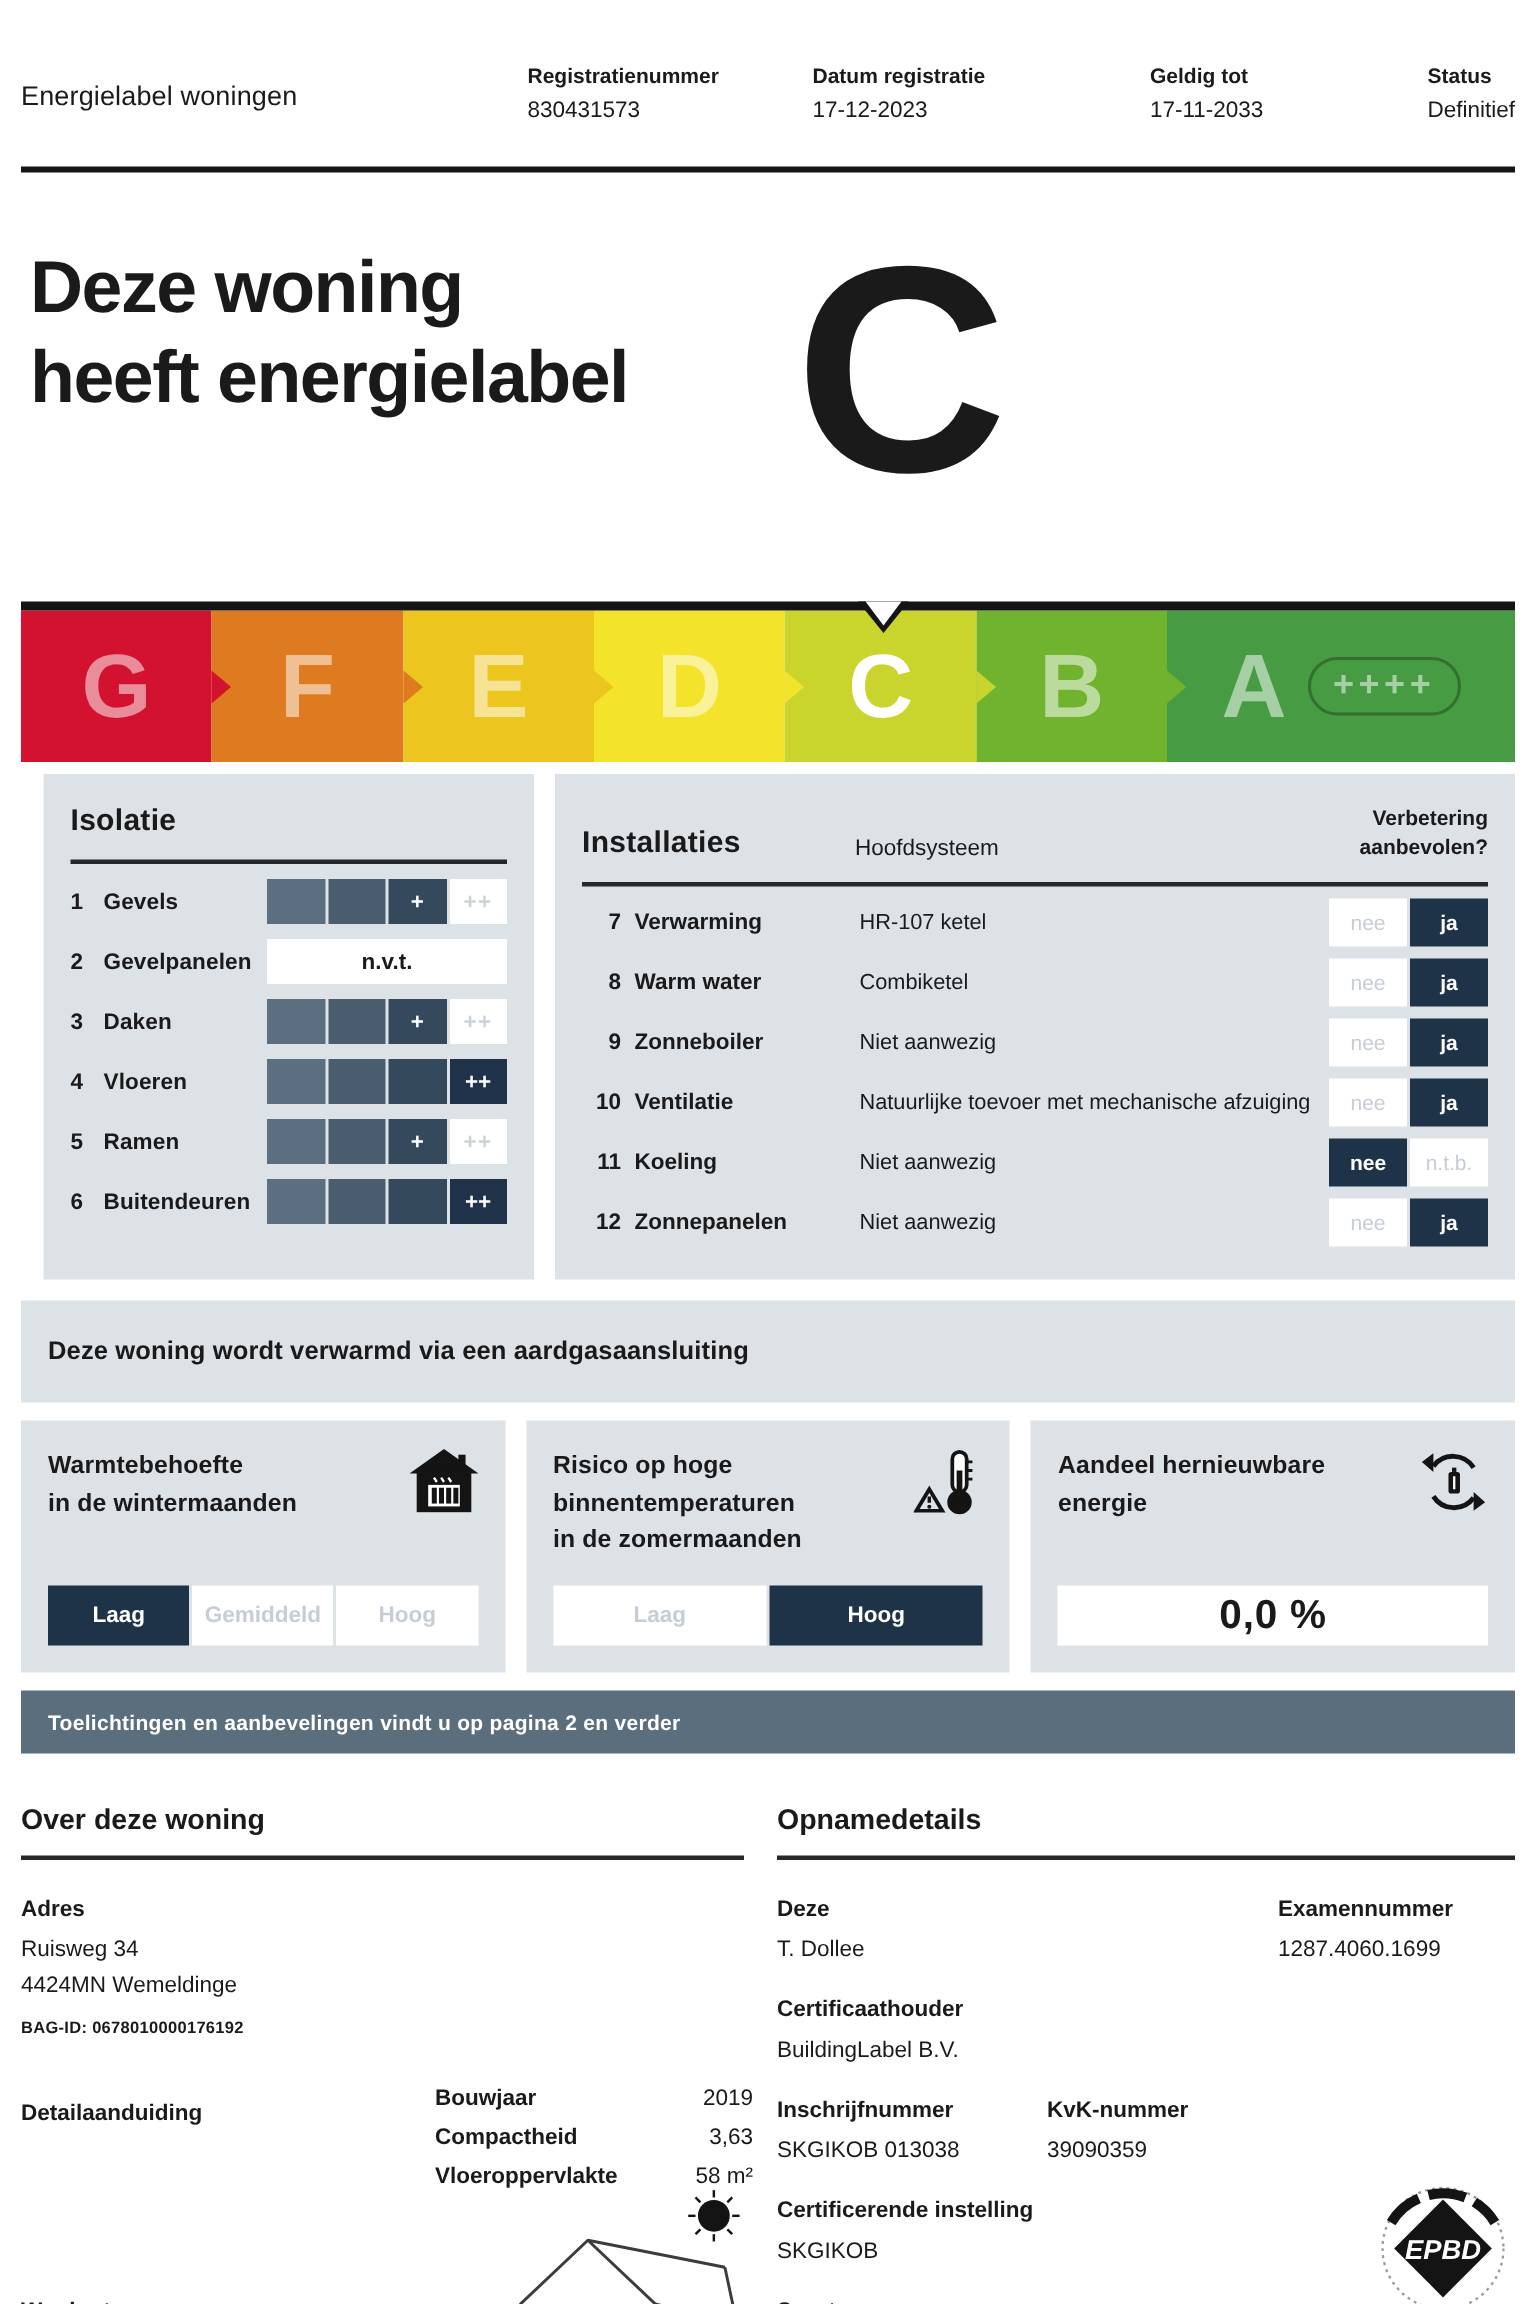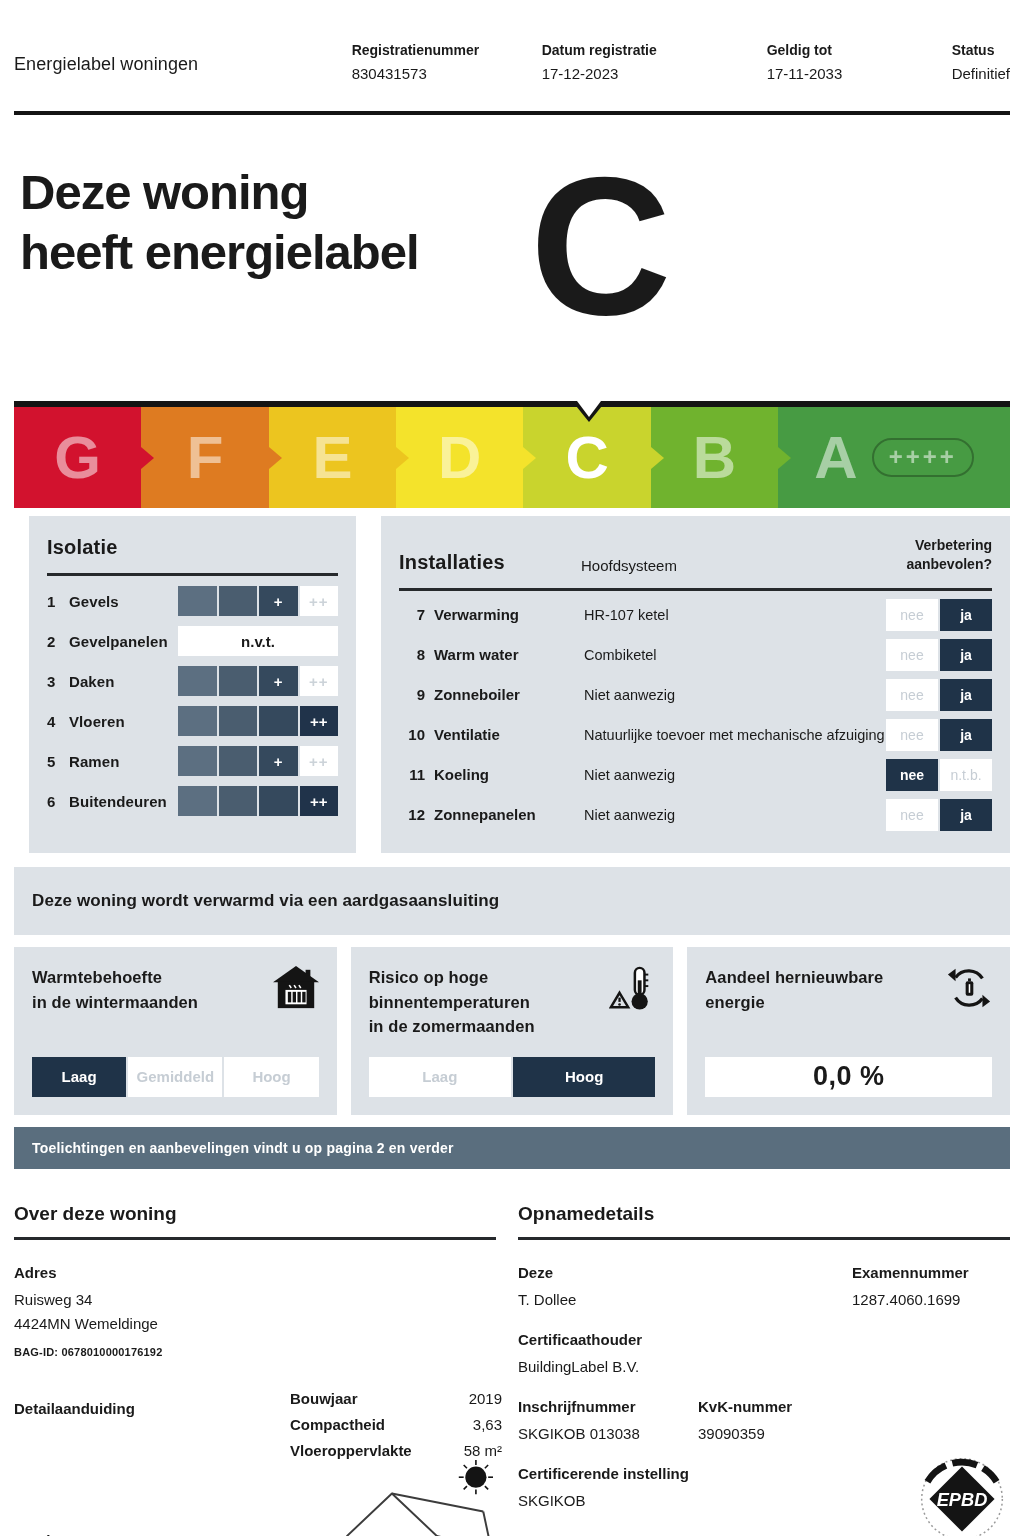--- a/index.html
+++ b/index.html
@@ -30,21 +30,21 @@
   .seg{flex:1;position:relative;display:flex;align-items:center;justify-content:center;}
   .seg-a{flex:1.82;}
   .seg-letter{font-size:60px;font-weight:bold;color:rgba(255,255,255,0.52);}
   .seg.current .seg-letter{color:#fff;}
   .seg.has-arrow::after{content:"";position:absolute;right:-13px;top:50%;transform:translateY(-50%);
     border-left:13px solid var(--c);border-top:11px solid transparent;border-bottom:11px solid transparent;z-index:2;}
   .plus-pill{border:2px solid rgba(0,0,0,0.28);border-radius:22px;color:rgba(255,255,255,0.52);
     font-weight:bold;font-size:24px;padding:3px 15px;margin-left:14px;letter-spacing:3px;line-height:1.2;}
 
   
-  .panels{display:flex;gap:25px;margin-top:8px;padding-left:15px;}
+  .panels{display:flex;gap:14px;margin-top:8px;padding-left:15px;}
   .panel{background:#dde2e7;padding:20px 18px 22px 18px;box-sizing:border-box;}
   .panel.left{width:327px;flex:none;}
   .panel.right{flex:1;}
   .panel h2{font-size:20px;margin:0;letter-spacing:.2px;}
   .rule{border-bottom:3px solid #26292c;margin-top:14px;}
   .inst-head{display:flex;align-items:flex-end;}
   .inst-title{width:182px;}
   .inst-sub{flex:1;font-size:15px;}
   .inst-improve{width:124px;text-align:right;font-weight:bold;font-size:14px;line-height:1.35;}
   .iso-row{display:flex;align-items:center;margin-top:10px;height:30px;}

